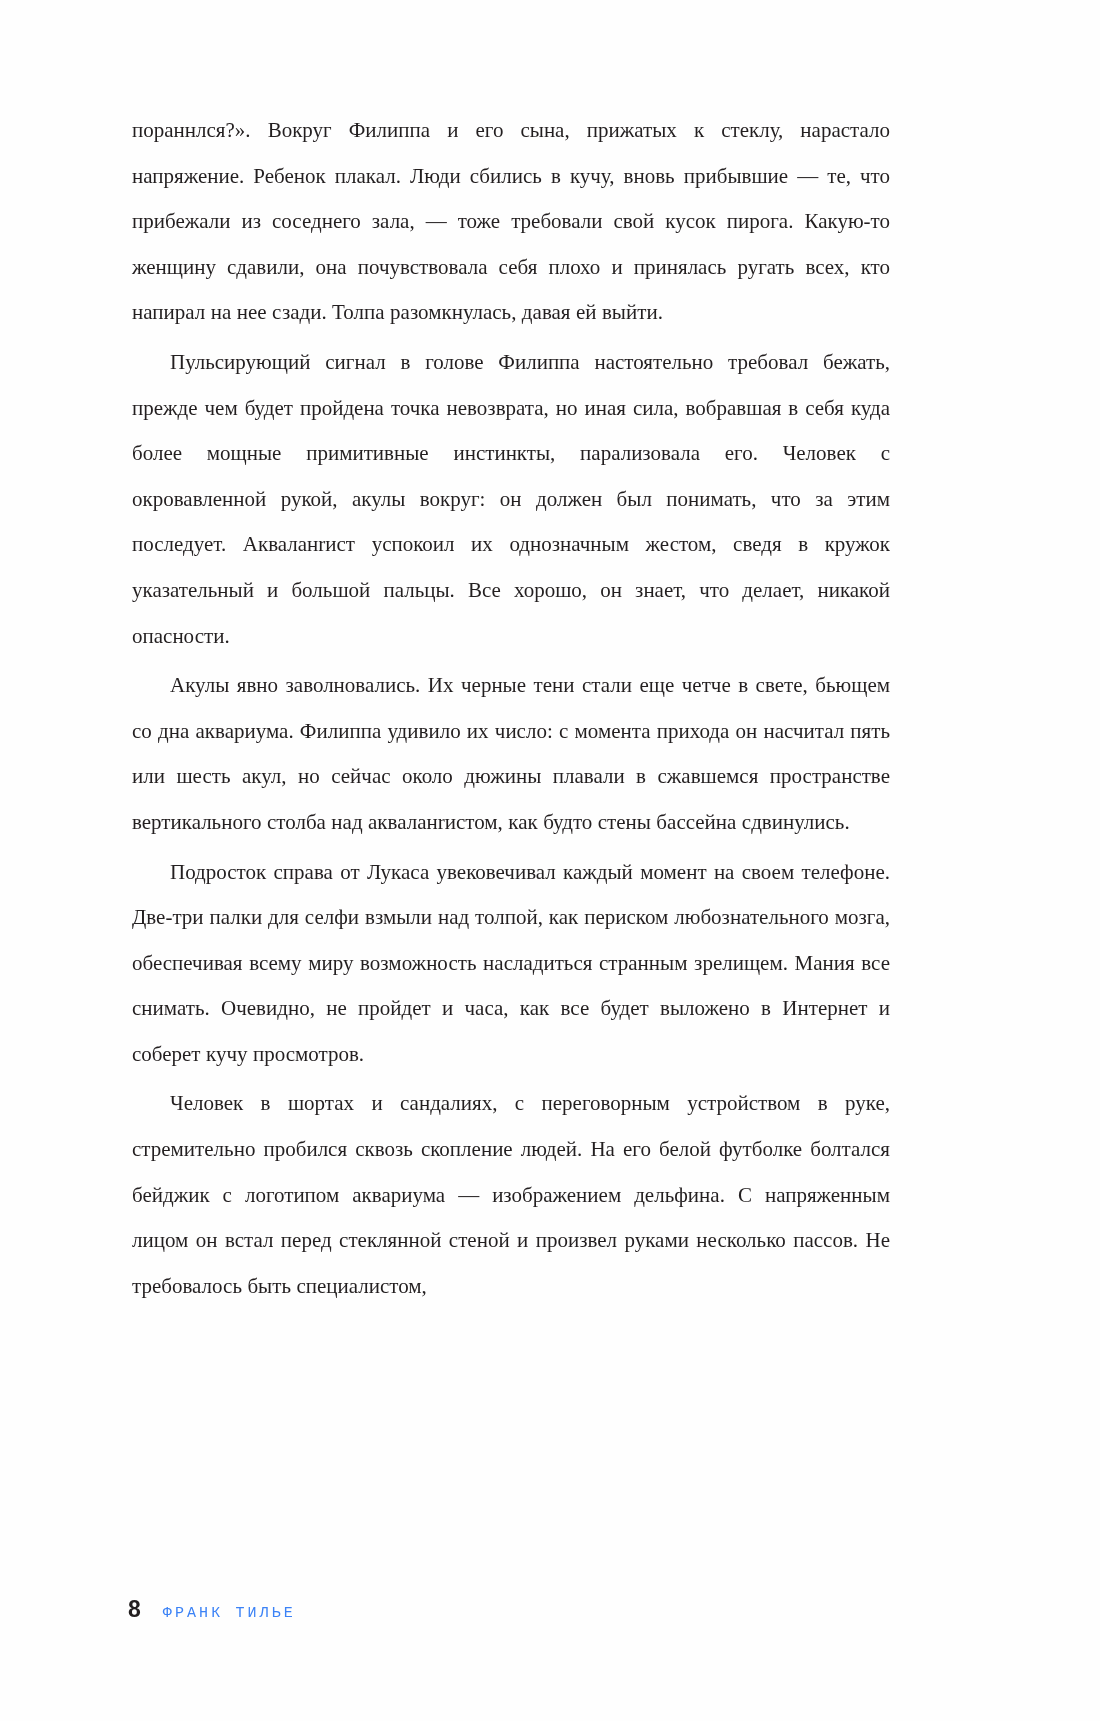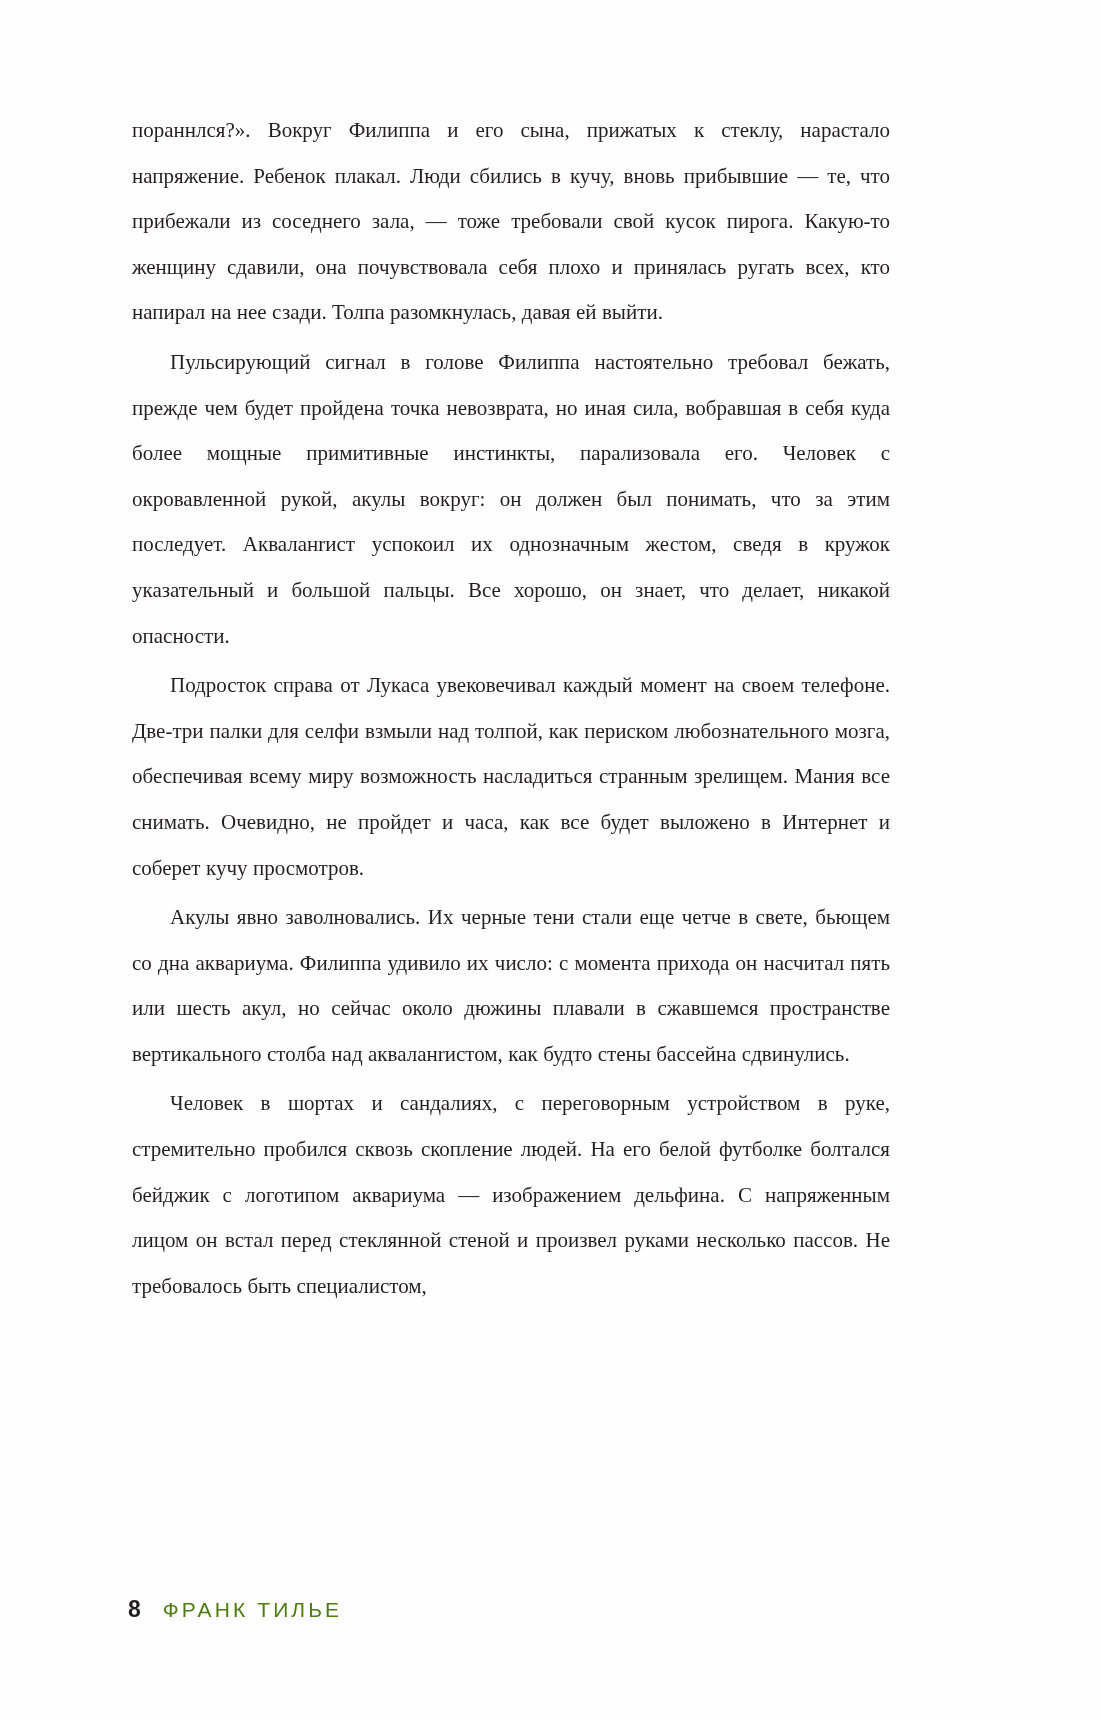--- a/index.html
+++ b/index.html
@@ -48,37 +48,37 @@
     gap: 22px;
   }
   .footer-pageno {
     font-family: "Liberation Sans", "DejaVu Sans", sans-serif;
     font-weight: bold;
     font-size: 23px;
     color: #231f20;
     letter-spacing: 0px;
   }
   .footer-author {
-    font-family: Liberation Sans, sans-serif;
-    font-size: 21px;
-    color: #4d7c0f;
+    font-family: Liberation Mono, monospace;
+    font-size: 15px;
+    color: #3b82f6;
     letter-spacing: 3.1px;
     text-transform: uppercase;
   }
 </style>
 </head>
 <body>
 
 <div class="page">
 
   <div class="text-block">
     <p class="para first">пораннлся?». Вокруг Филиппа и его сына, прижатых к стеклу, нарастало напряжение. Ребенок плакал. Люди сбились в кучу, вновь прибывшие — те, что прибежали из соседнего зала, — тоже требовали свой кусок пирога. Какую-то женщину сдавили, она почувствовала себя плохо и принялась ругать всех, кто напирал на нее сзади. Толпа разомкнулась, давая ей выйти.</p>
     <p class="para">Пульсирующий сигнал в голове Филиппа настоятельно требовал бежать, прежде чем будет пройдена точка невозврата, но иная сила, вобравшая в себя куда более мощные примитивные инстинкты, парализовала его. Человек с окровавленной рукой, акулы вокруг: он должен был понимать, что за этим последует. Акваланrист успокоил их однозначным жестом, сведя в кружок указательный и большой пальцы. Все хорошо, он знает, что делает, никакой опасности.</p>
+    <p class="para">Акулы явно заволновались. Их черные тени стали еще четче в свете, бьющем со дна аквариума. Филиппа удивило их число: с момента прихода он насчитал пять или шесть акул, но сейчас около дюжины плавали в сжавшемся пространстве вертикального столба над акваланrистом, как будто стены бассейна сдвинулись.</p>
     <p class="para">Подросток справа от Лукаса увековечивал каждый момент на своем телефоне. Две-три палки для селфи взмыли над толпой, как периском любознательного мозга, обеспечивая всему миру возможность насладиться странным зрелищем. Мания все снимать. Очевидно, не пройдет и часа, как все будет выложено в Интернет и соберет кучу просмотров.</p>
-    <p class="para">Акулы явно заволновались. Их черные тени стали еще четче в свете, бьющем со дна аквариума. Филиппа удивило их число: с момента прихода он насчитал пять или шесть акул, но сейчас около дюжины плавали в сжавшемся пространстве вертикального столба над акваланrистом, как будто стены бассейна сдвинулись.</p>
     <p class="para">Человек в шортах и сандалиях, с переговорным устройством в руке, стремительно пробился сквозь скопление людей. На его белой футболке болтался бейджик с логотипом аквариума — изображением дельфина. С напряженным лицом он встал перед стеклянной стеной и произвел руками несколько пассов. Не требовалось быть специалистом,</p>
   </div>
 
   <div class="footer">
     <span class="footer-pageno">8</span>
     <span class="footer-author">ФРАНК ТИЛЬЕ</span>
   </div>
 
 </div>
 

